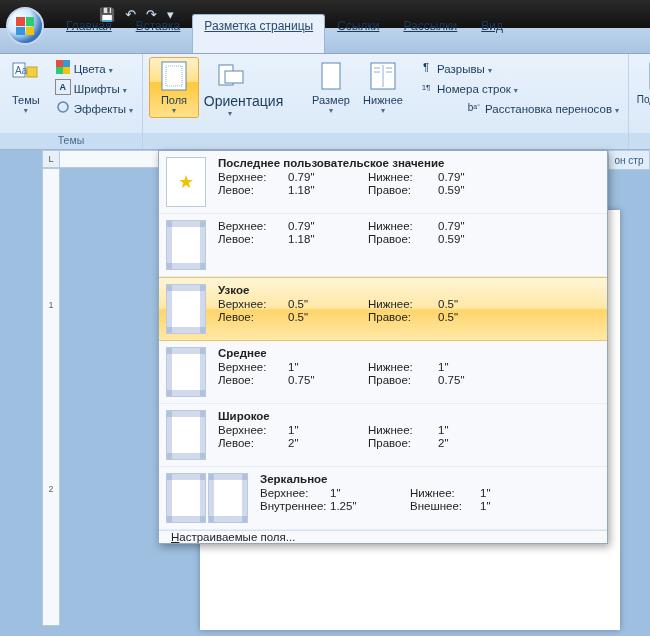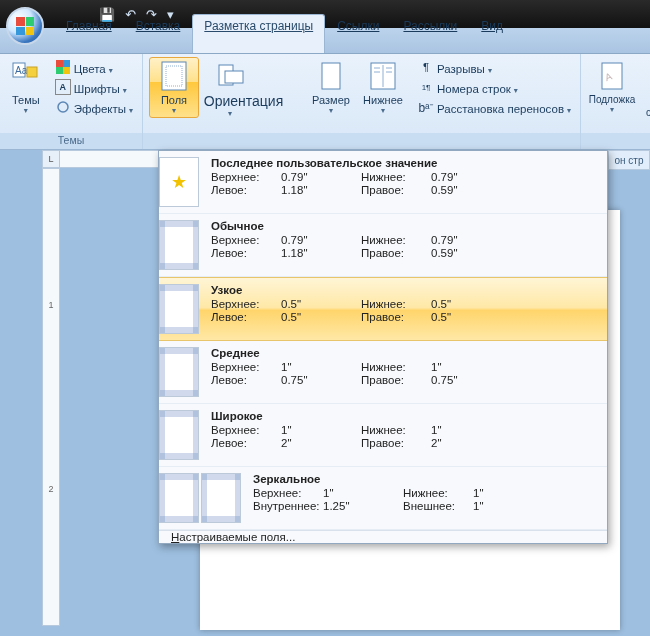--- a/index.html
+++ b/index.html
@@ -31,21 +31,21 @@
   .smallrow { display:flex;align-items:flex-end;gap:3px; font-size:11.5px; color:#1a3b5c; padding:2px 3px; white-space:nowrap; }
   .smallrow .sic { width:16px;height:16px; display:inline-flex;align-items:center;justify-content:center; }
   .stack { display:flex;flex-direction:column; gap:0px; }
 
   .ruler-h { position:absolute; left:42px; top:150px; right:40px; height:18px; background:#f6f9fc; border:1px solid #b6c9dd; z-index:1; }
   .ruler-v { position:absolute; left:42px; top:168px; bottom:10px; width:18px; background:#f6f9fc; border:1px solid #b6c9dd; z-index:1; display:flex;flex-direction:column;align-items:center;justify-content:space-around; font-size:9px;color:#666; }
   .ruler-corner{ position:absolute; left:42px; top:150px; width:18px;height:18px;background:#e7eff8;border:1px solid #b6c9dd;z-index:2;font-size:9px;color:#555;display:flex;align-items:center;justify-content:center; }
   .page { position:absolute; left:200px; top:210px; width:420px; height:420px; background:#fff; box-shadow:0 0 6px rgba(0,0,0,0.3); z-index:0; }
 
   .dropdown { position:absolute; left:158px; top:150px; width:450px; background:#f7f9fc; border:1px solid #91a8c0; box-shadow:2px 3px 8px rgba(0,0,0,0.35); z-index:40; }
-  .dd-item { display:flex; padding:6px 10px 6px 0; border-bottom:1px solid #e6edf5; position:relative; }
+  .dd-item { display:flex; padding:6px 10px 6px 7px; border-bottom:1px solid #e6edf5; position:relative; }
   .dd-item.sel { background:linear-gradient(#fff5d6,#ffe8a6 48%,#ffd56b 52%,#ffe8a6); border-top:1px solid #e8c46a;border-bottom:1px solid #e8c46a;justify-content:flex-end; }
   .dd-thumb { width:40px;height:50px; border:1px solid #bcc9d8; background:#fff; margin-right:12px; position:relative; flex-shrink:0; }
   .dd-thumb.star::after{content:"★";position:absolute;top:50%;left:50%;transform:translate(-50%,-50%);color:#f2c200;font-size:18px;}
   .dd-thumb .m{position:absolute;background:rgba(120,150,200,0.35);}
   .dd-body { flex:1; font-size:11.5px; color:#222; }
   .dd-title { font-weight:bold; margin-bottom:2px; }
   .dd-grid { display:grid; grid-template-columns:70px 80px 70px 50px; row-gap:1px; }
   .dd-footer { padding:0 12px; font-size:11.5px; color:#222; border-top:1px solid #d9e2ec; }
   .dd-footer u{text-decoration:underline;}
 
@@ -179,21 +179,21 @@
             <span class="sic">¶</span>
             <span>Разрывы</span> 
             <span class="dd-caret">▾</span>
           </div>
         <div class="smallrow">
             <span class="sic" style="font-size:8px;">1¶</span>
             <span>Номера строк</span> 
             <span class="dd-caret">▾</span>
           </div>
         <div class="smallrow">
-            <span class="sic" style="font-size:12px;">bᵃ⁻</span>
+            <span class="sic" style="font-size:10px;margin-left:48px;">bᵃ⁻</span>
             <span>Расстановка переносов</span> 
             <span class="dd-caret">▾</span>
           </div>
       </div>
     </div>
     <div class="group-label">&nbsp;</div>
   </div>
 
   <div class="group" style="width:96px;">
     <div class="group-body">
@@ -253,21 +253,20 @@
       </div>
     </div>
     <div class="dd-item">
       <div class="dd-thumb">
         <div class="m" style="top: 0px; left: 0px; right: 0px; height: 6px;"></div>
         <div class="m" style="bottom: 0px; left: 0px; right: 0px; height: 6px;"></div>
         <div class="m" style="top: 0px; bottom: 0px; left: 0px; width: 5px;"></div>
         <div class="m" style="top: 0px; bottom: 0px; right: 0px; width: 5px;"></div>
       </div>
       <div class="dd-body">
-        <div class="dd-title">Обычное</div>
         <div class="dd-grid">
           <div>Верхнее:</div>
           <div>0.79"</div>
           <div>Нижнее:</div>
           <div>0.79"</div>
           <div>Левое:</div>
           <div>1.18"</div>
           <div>Правое:</div>
           <div>0.59"</div>
         </div>

